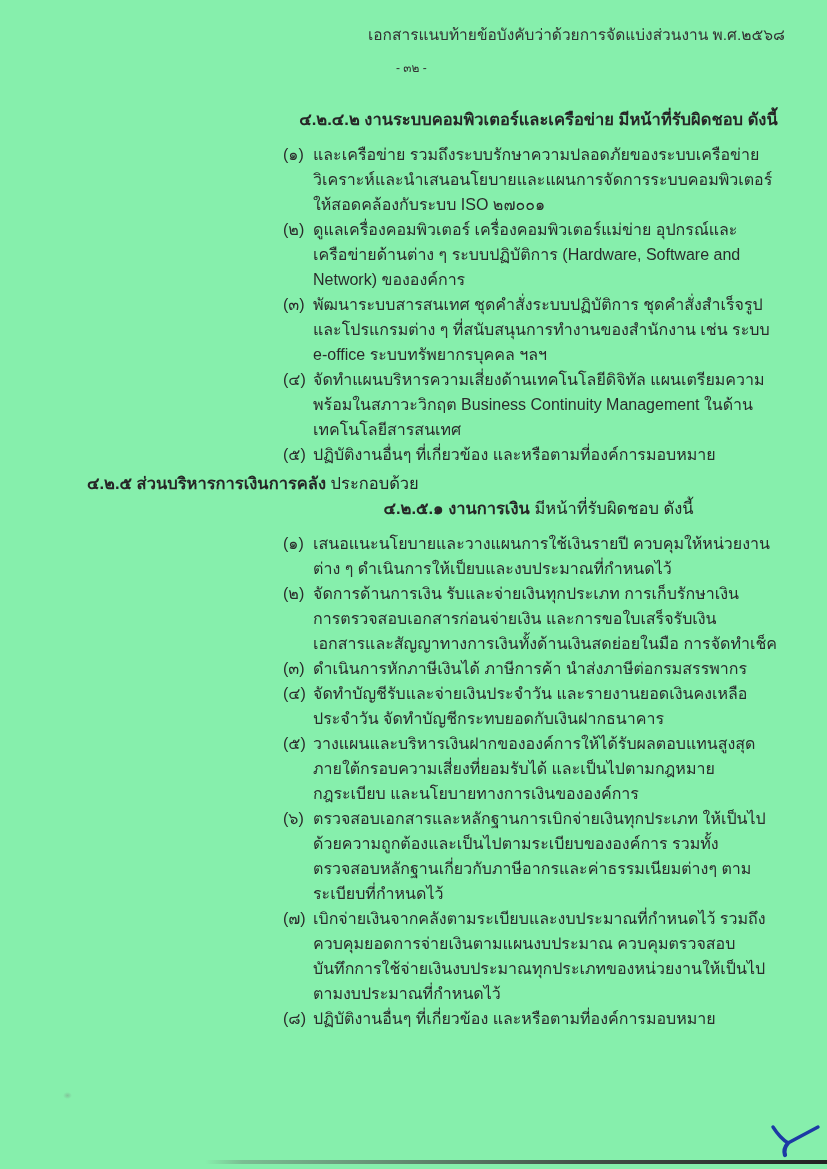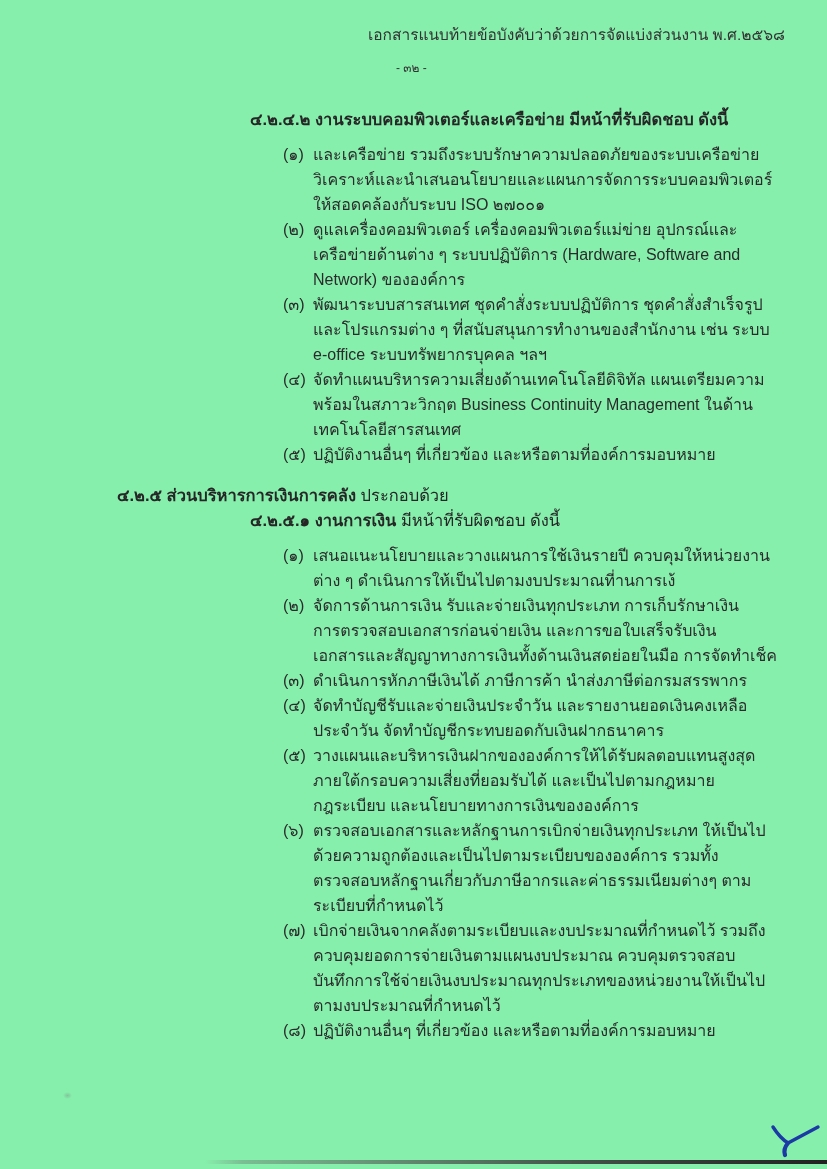--- a/index.html
+++ b/index.html
@@ -34,22 +34,22 @@
     top: 107px;
     left: 0;
     width: 827px;
   }
   .heading {
     font-size: 16.5px;
     line-height: 25px;
     white-space: nowrap;
     color: #262626;
   }
-  .heading.level3 { padding-left: 117px; margin-top: 16px; }
-  .heading.level4 { padding-left: 250px; margin-bottom: 10px; }
+  .heading.level3 { padding-left: 87px; margin-top: 4px; }
+  .heading.level4 { padding-left: 250px; margin-bottom: 10px; text-align: center; }
   .heading .hnum-title { font-weight: bold; }
   .heading .hsuffix { font-weight: normal; }
   .heading.suffix-bold .hsuffix { font-weight: bold; }
   .list-item {
     display: flex;
     margin-left: 283px;
     font-size: 16px;
     line-height: 25px;
     color: #2b2b2b;
   }
@@ -133,21 +133,21 @@
         <div class="item-lines">
           <div class="item-line">ปฏิบัติงานอื่นๆ ที่เกี่ยวข้อง และหรือตามที่องค์การมอบหมาย</div>
         </div>
       </div>
       <div class="heading level3"><span class="hnum-title">๔.๒.๕ ส่วนบริหารการเงินการคลัง</span><span class="hsuffix"> ประกอบด้วย</span></div>
       <div class="heading level4"><span class="hnum-title">๔.๒.๕.๑ งานการเงิน</span><span class="hsuffix"> มีหน้าที่รับผิดชอบ ดังนี้</span></div>
       <div class="list-item">
         <span class="item-num">(๑)</span>
         <div class="item-lines">
           <div class="item-line">เสนอแนะนโยบายและวางแผนการใช้เงินรายปี ควบคุมให้หน่วยงาน</div>
-          <div class="item-line">ต่าง ๆ ดำเนินการให้เป็นไปตามงบประมาณที่านการเง้</div>
+          <div class="item-line">ต่าง ๆ ดำเนินการให้เป็ยบและงบประมาณที่กำหนดไว้</div>
         </div>
       </div>
       <div class="list-item">
         <span class="item-num">(๒)</span>
         <div class="item-lines">
           <div class="item-line">จัดการด้านการเงิน รับและจ่ายเงินทุกประเภท การเก็บรักษาเงิน</div>
           <div class="item-line">การตรวจสอบเอกสารก่อนจ่ายเงิน และการขอใบเสร็จรับเงิน</div>
           <div class="item-line">เอกสารและสัญญาทางการเงินทั้งด้านเงินสดย่อยในมือ การจัดทำเช็ค</div>
         </div>
       </div>

